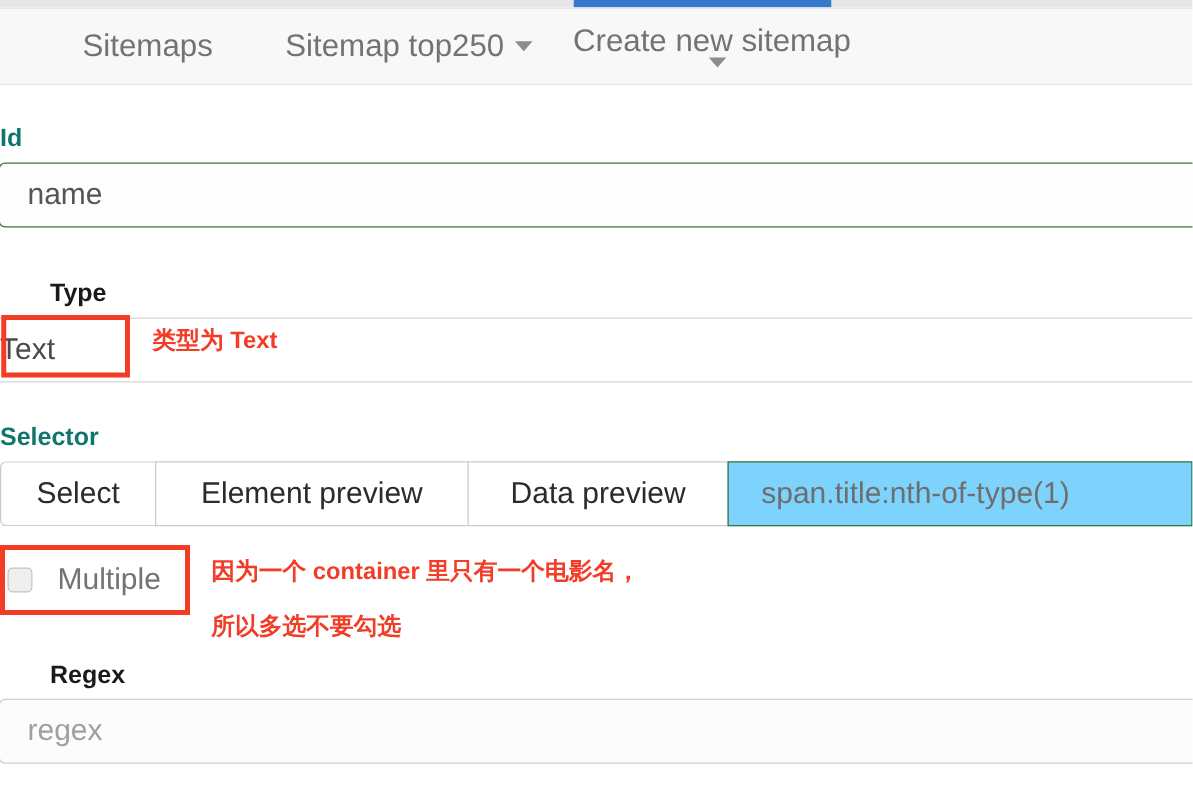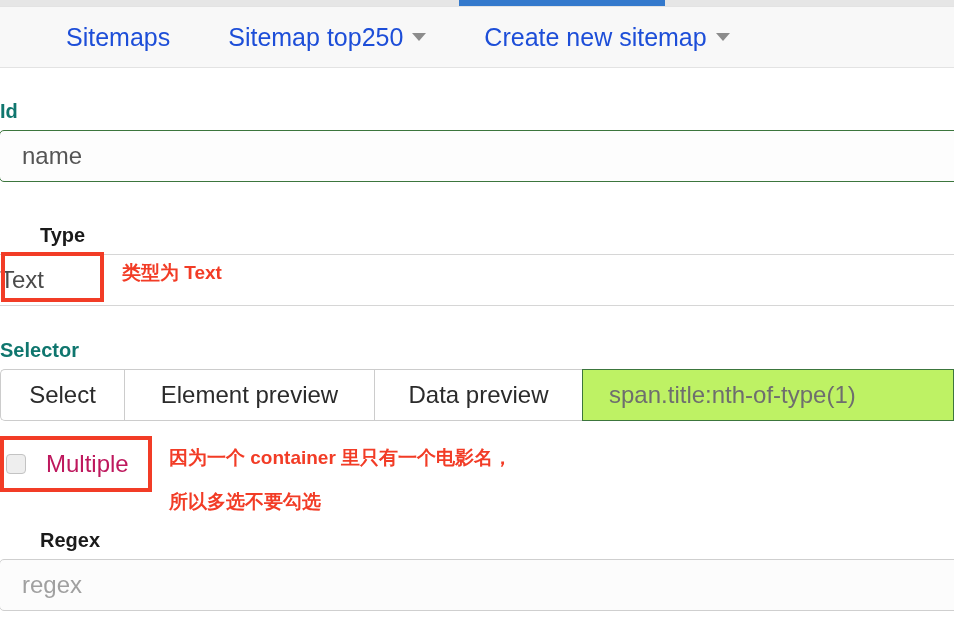--- a/index.html
+++ b/index.html
@@ -36,32 +36,32 @@
     position: absolute;
     top: 6px; left: 0;
     width: 954px; height: 62px;
     background: #f8f8f8;
     border-top: 1px solid #e3e3e3;
     border-bottom: 1px solid #e3e3e3;
     display: flex;
     align-items: center;
   }
   .nav-item {
-    color: #1d4ed8;
+    color: #737373;
     font-size: 25px;
     line-height: 1;
     padding: 0 0;
     white-space: nowrap;
     display: inline-flex;
     align-items: center;
     cursor: pointer;
   }
   .nav-item.sitemaps { margin-left: 66px; }
   .nav-item.top250   { margin-left: 58px; }
-  .nav-item.createnew{ margin-left: 58px; }
+  .nav-item.createnew{ margin-left: 32px; flex-direction: column; }
   .caret {
     display: inline-block;
     margin-left: 9px;
     width: 0; height: 0;
     border-left: 7px solid transparent;
     border-right: 7px solid transparent;
     border-top: 8px solid #8c8c8c;
   }
 
   
@@ -124,42 +124,42 @@
     font-size: 24px;
     color: #2b2b2b;
     padding: 0 22px;
     cursor: pointer;
     white-space: nowrap;
   }
   .btn:first-child { border-radius: 5px 0 0 5px; }
   .selector-input {
     flex: 1;
     border: 1px solid #3c763d;
-    background: #bef264;
+    background: #7dd3fc;
     display: flex;
     align-items: center;
     padding-left: 26px;
     font-size: 24px;
     color: #6e6e6e;
     text-align: center;
   }
 
   
   .check-row { display: flex; align-items: center; height: 46px; }
   .checkbox {
     width: 20px; height: 20px;
     background: #eeeeee;
     border: 1px solid #c3c3c3;
     border-radius: 4px;
     margin-left: 6px;
     cursor: pointer;
   }
   .check-label {
     font-size: 24px;
-    color: #be185d;
+    color: #737373;
     margin-left: 20px;
     white-space: nowrap;
   }
 
   
   .anno-box {
     position: absolute;
     border: 4px solid #f23c26;
     pointer-events: none;
   }

